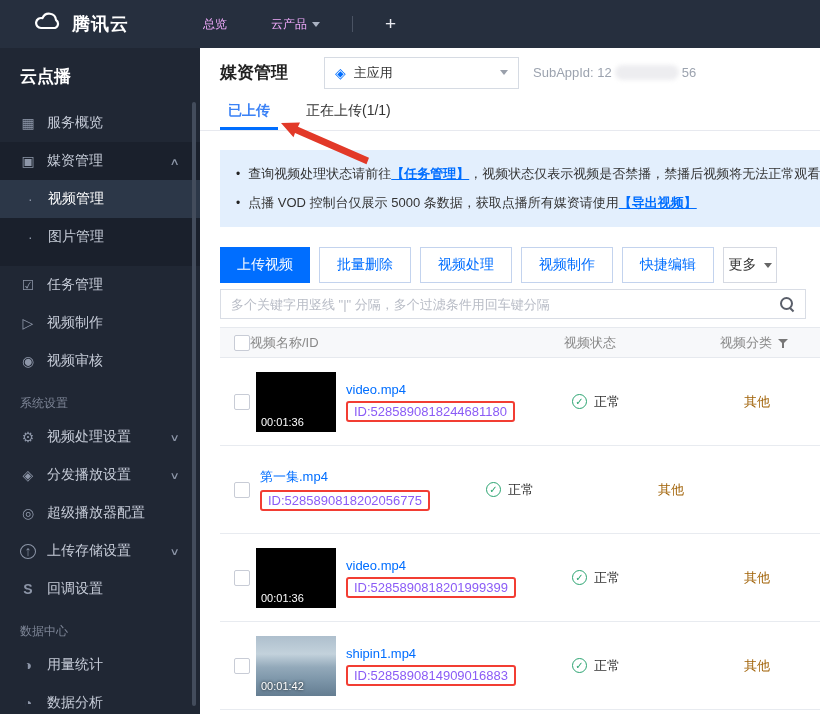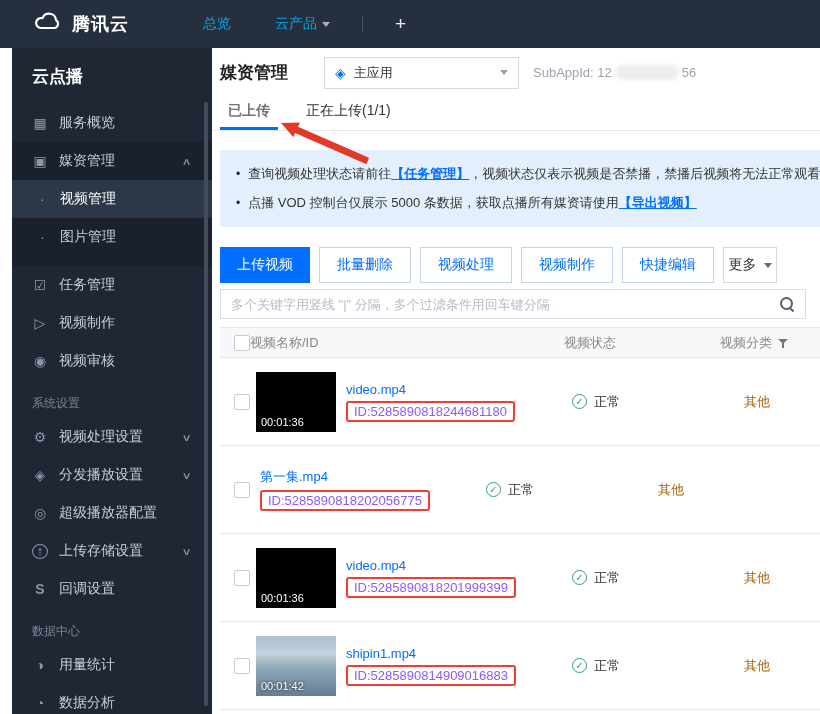--- a/index.html
+++ b/index.html
@@ -5,27 +5,27 @@
   * { box-sizing:border-box; margin:0; padding:0; }
   html,body { width:820px; height:714px; overflow:hidden; }
   body { font-family:"Liberation Sans","DejaVu Sans",sans-serif; background:#fff; position:relative; }
   .page { position:relative; width:820px; height:714px; overflow:hidden; }
 
   
   .navbar { position:absolute; top:0; left:0; right:0; height:48px; background:#262f3e; display:flex; align-items:center; color:#fff; z-index:10; }
   .brand { display:flex; align-items:center; gap:8px; margin-left:34px; }
   .brand-name { font-size:18px; font-weight:bold; letter-spacing:1px; }
   .nav-items { display:flex; align-items:center; margin-left:52px; gap:0; }
-  .nav-link { font-size:14px; color:#0ea5e9; padding:0 22px; cursor:pointer; display:flex; align-items:center; gap:5px; }
+  .nav-link { font-size:12px; color:#f0abfc; padding:0 22px; cursor:pointer; display:flex; align-items:center; gap:5px; }
   .nav-caret { width:0; height:0; border-left:4px solid transparent; border-right:4px solid transparent; border-top:5px solid #aab2c2; }
   .nav-divider { width:1px; height:16px; background:#4a5363; margin:0 10px; }
   .nav-plus { font-size:19px; color:#e8eaf0; padding:0 22px; cursor:pointer; }
 
   
-  .sidebar { position:absolute; top:48px; left:12px; width:200px; bottom:0; background:#202734; overflow:hidden; z-index:5; }
+  .sidebar { position:absolute; top:48px; left:0; width:200px; bottom:0; background:#202734; overflow:hidden; z-index:5; }
   .side-title { height:56px; display:flex; align-items:center; padding-left:20px; color:#fff; font-size:17px; font-weight:bold; }
   .side-item { height:38px; display:flex; align-items:center; padding-left:20px; color:#c6ccd8; font-size:14px; cursor:pointer; position:relative; }
   .side-item .mi { width:16px; margin-right:11px; color:#8d96a8; font-size:14px; text-align:center; flex:none; }
   .mi-circle { width:15px; height:15px; border:1px solid #8d96a8; border-radius:50%; font-size:9px; line-height:13px; color:#8d96a8; }
   .mi-s { font-weight:bold; font-size:13px; }
   .side-group { background:#1a202c; padding-bottom:10px; }
   .side-sub { height:38px; display:flex; align-items:center; padding-left:28px; color:#c6ccd8; font-size:14px; cursor:pointer; }
   .side-sub .dot { width:14px; margin-right:6px; color:#8d96a8; }
   .side-sub.active { background:#2c3748; color:#fff; }
   .chev { position:absolute; right:22px; font-size:10px; color:#8d96a8; transform:scaleX(1.4); }
@@ -38,21 +38,21 @@
   .page-title { font-size:17px; font-weight:bold; color:#222; }
   .app-select { margin-left:36px; width:195px; height:32px; border:1px solid #d6dbe3; background:#fff; display:flex; align-items:center; padding:0 10px; cursor:pointer; position:relative; }
   .app-icon { color:#006eff; font-size:14px; margin-right:8px; }
   .app-select-label { font-size:13px; color:#333; }
   .select-caret { position:absolute; right:10px; width:0; height:0; border-left:4px solid transparent; border-right:4px solid transparent; border-top:5px solid #9aa0ab; }
   .subappid { margin-left:14px; font-size:13px; color:#9ca3af; display:flex; align-items:center; }
   .blur-chip { display:inline-block; width:64px; height:15px; background:#ededf0; border-radius:8px; filter:blur(2px); margin:0 3px; }
 
   .tabbar { height:34px; display:flex; align-items:flex-end; padding-left:20px; border-bottom:1px solid #e7e9ef; }
   .tab { font-size:14px; color:#333; padding:0 8px 10px 8px; margin-right:20px; cursor:pointer; position:relative; }
-  .tab.active { font-weight:bold; color:#737373; }
+  .tab.active { font-weight:bold; color:#3b82f6; }
   .tab.active::after { content:""; position:absolute; left:0; right:0; bottom:0; height:3px; background:#006eff; }
 
   .content { padding:0 0 0 20px; }
 
   .notice { margin-top:19px; width:600px; background:#e3effd; padding:14px 0 14px 16px; overflow:hidden; }
   .notice-line { display:flex; align-items:center; white-space:nowrap; font-size:13px; color:#333; line-height:20px; overflow:hidden; }
   .notice-line + .notice-line { margin-top:9px; }
   .notice-line .bullet { color:#222; margin-right:8px; font-size:12px; flex:none; }
   .notice-link { color:#006eff; text-decoration:underline; cursor:pointer; font-weight:bold; }
 

